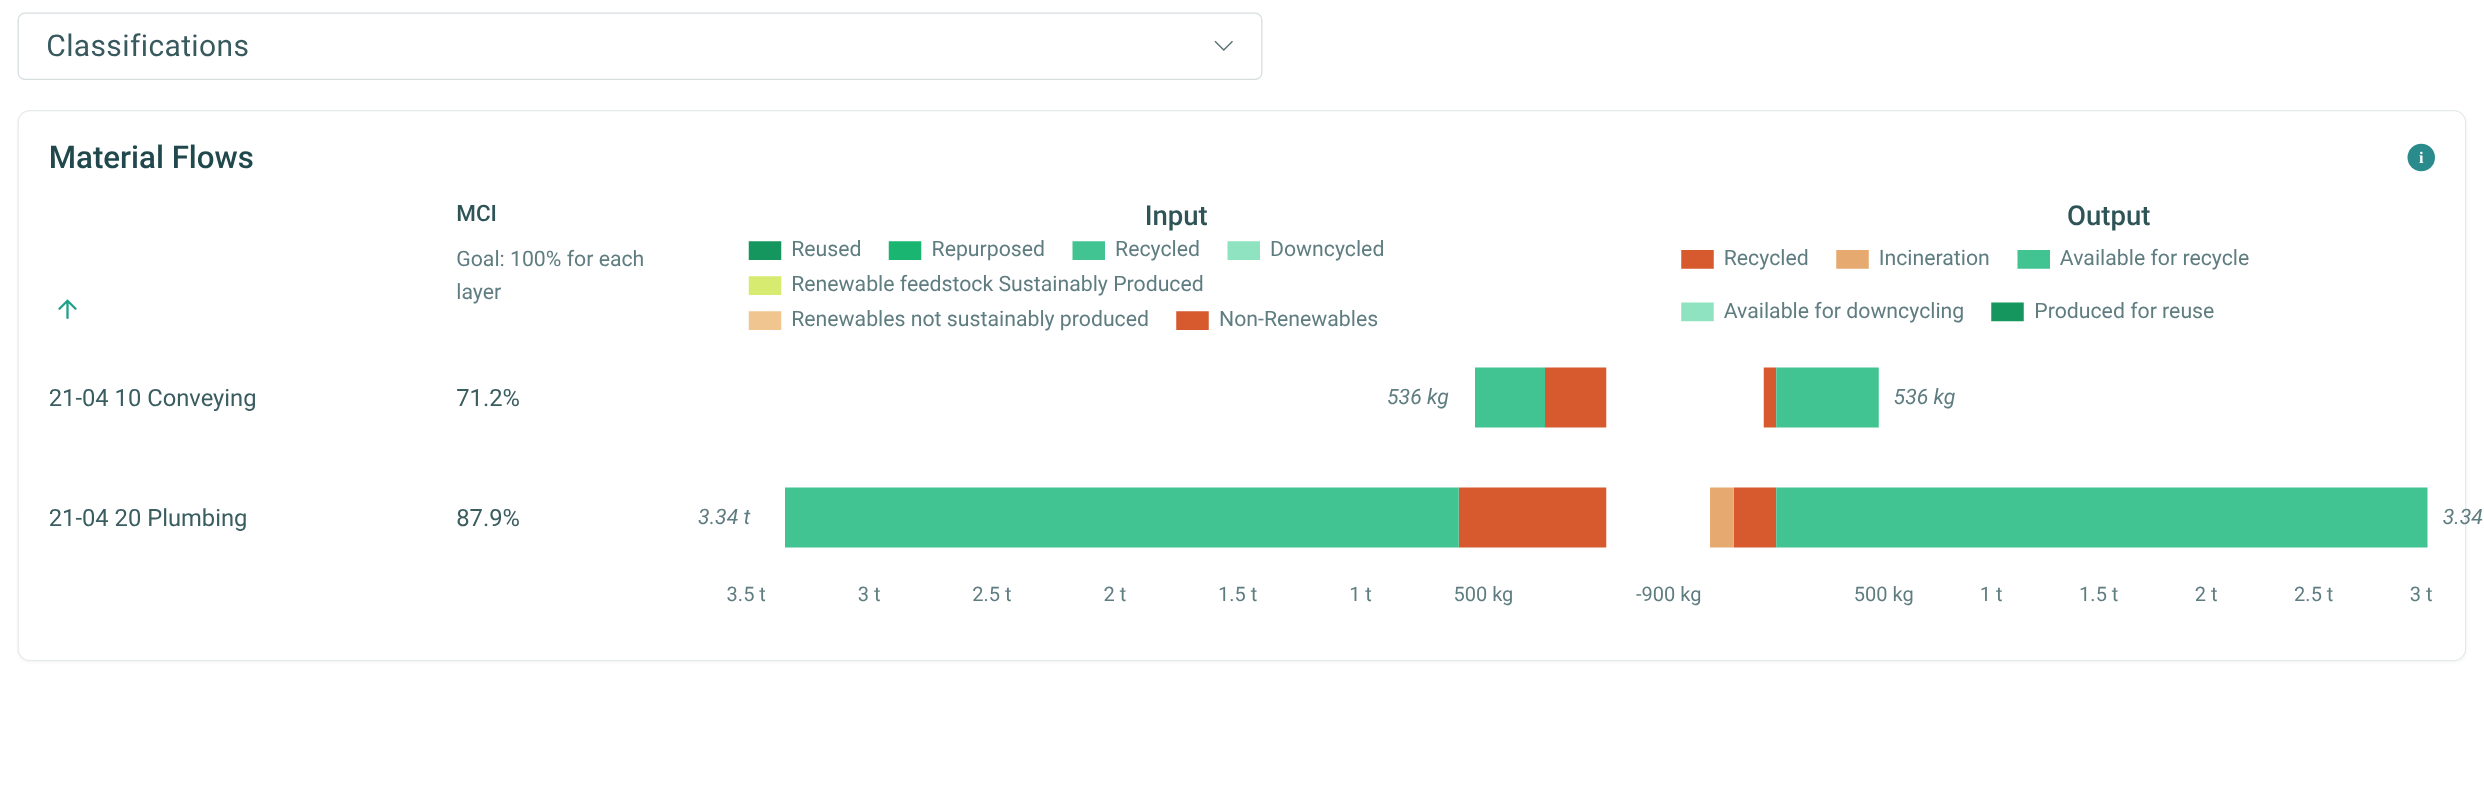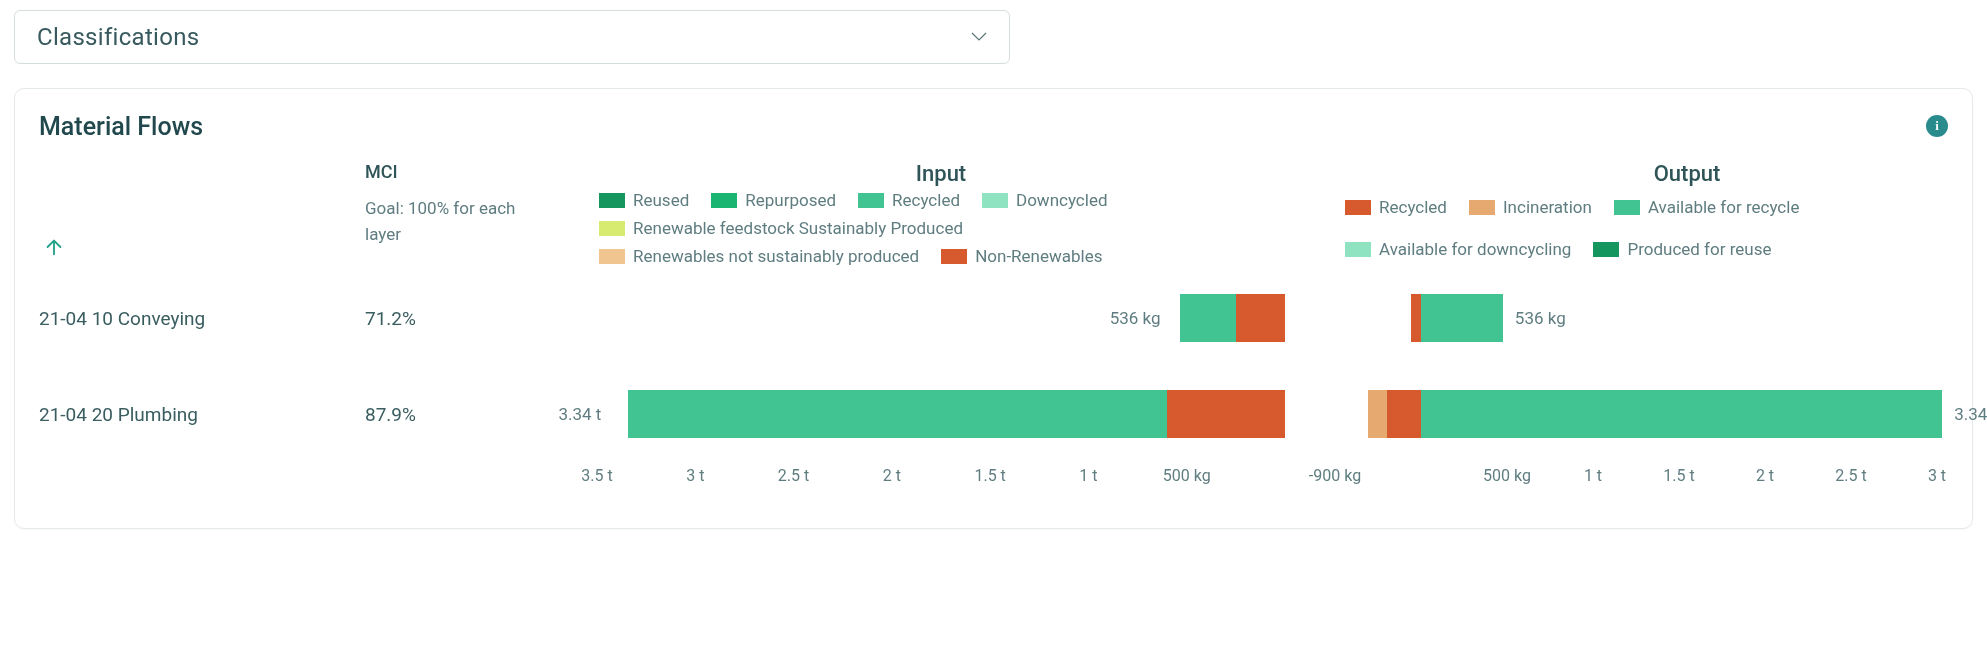--- a/index.html
+++ b/index.html
@@ -46,21 +46,21 @@
   .sort{display:flex;align-items:flex-end;padding-bottom:8px;}
   .sort-btn{color:var(--teal);cursor:pointer;display:inline-flex;padding:4px;}
   .sort-btn svg{width:22px;height:22px;stroke:var(--teal);}
   
   .legend{display:flex;flex-wrap:wrap;gap:8px 22px;font-size:17px;color:var(--ink-soft);padding:4px 10px 4px 18px;align-items:center;}
   .legend .item{display:flex;align-items:center;gap:8px;white-space:nowrap;}
   .sw{width:26px;height:15px;display:inline-block;}
   
   .row-label{font-size:19px;color:#3a5d60;display:flex;align-items:center;}
   .row-mci{font-size:19px;color:#3a5d60;display:flex;align-items:center;}
-  .chart-cell{height:96px;position:relative;}
+  .chart-cell{height:96px;position:relative;font-style:italic;}
   .barwrap{position:relative;height:48px;margin-top:24px;}
   .barwrap .bar{position:absolute;top:0;height:48px;}
   .barwrap .val-label{position:absolute;top:0;line-height:48px;font-size:17px;color:var(--ink-soft);}
   
   .axis-cell{position:relative;height:32px;}
   .axis{position:absolute;top:4px;left:0;right:0;display:flex;font-size:16px;color:var(--ink-soft);}
   .axis span{position:absolute;transform:translateX(-50%);}
   .legend-block{min-height:78px;}
   .lg-sp{height:16px;}
 </style>

